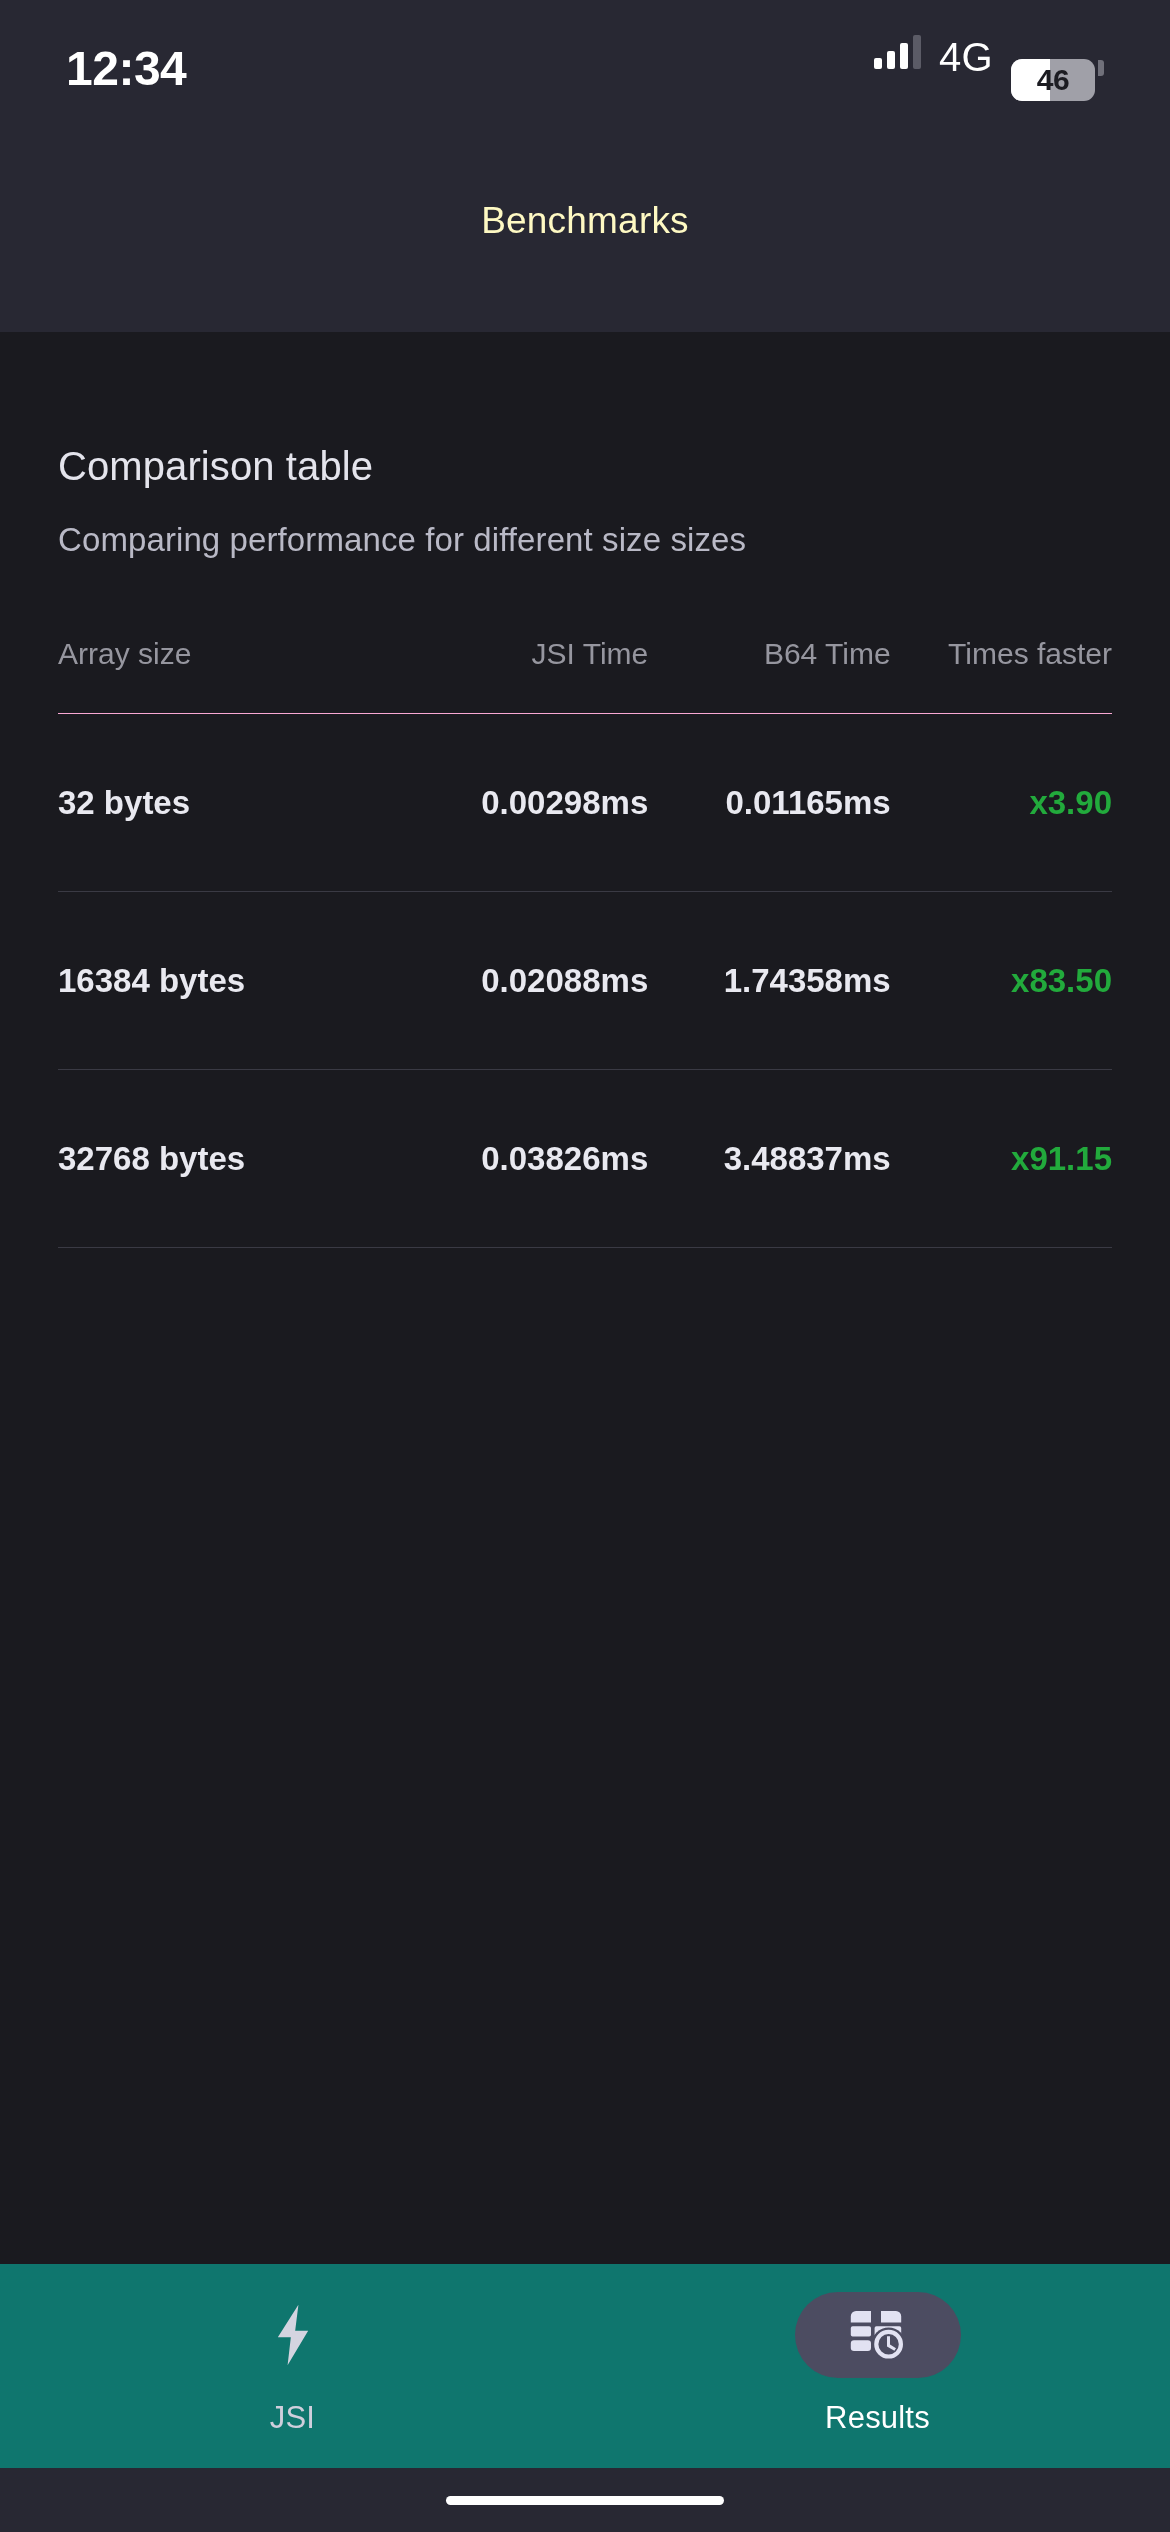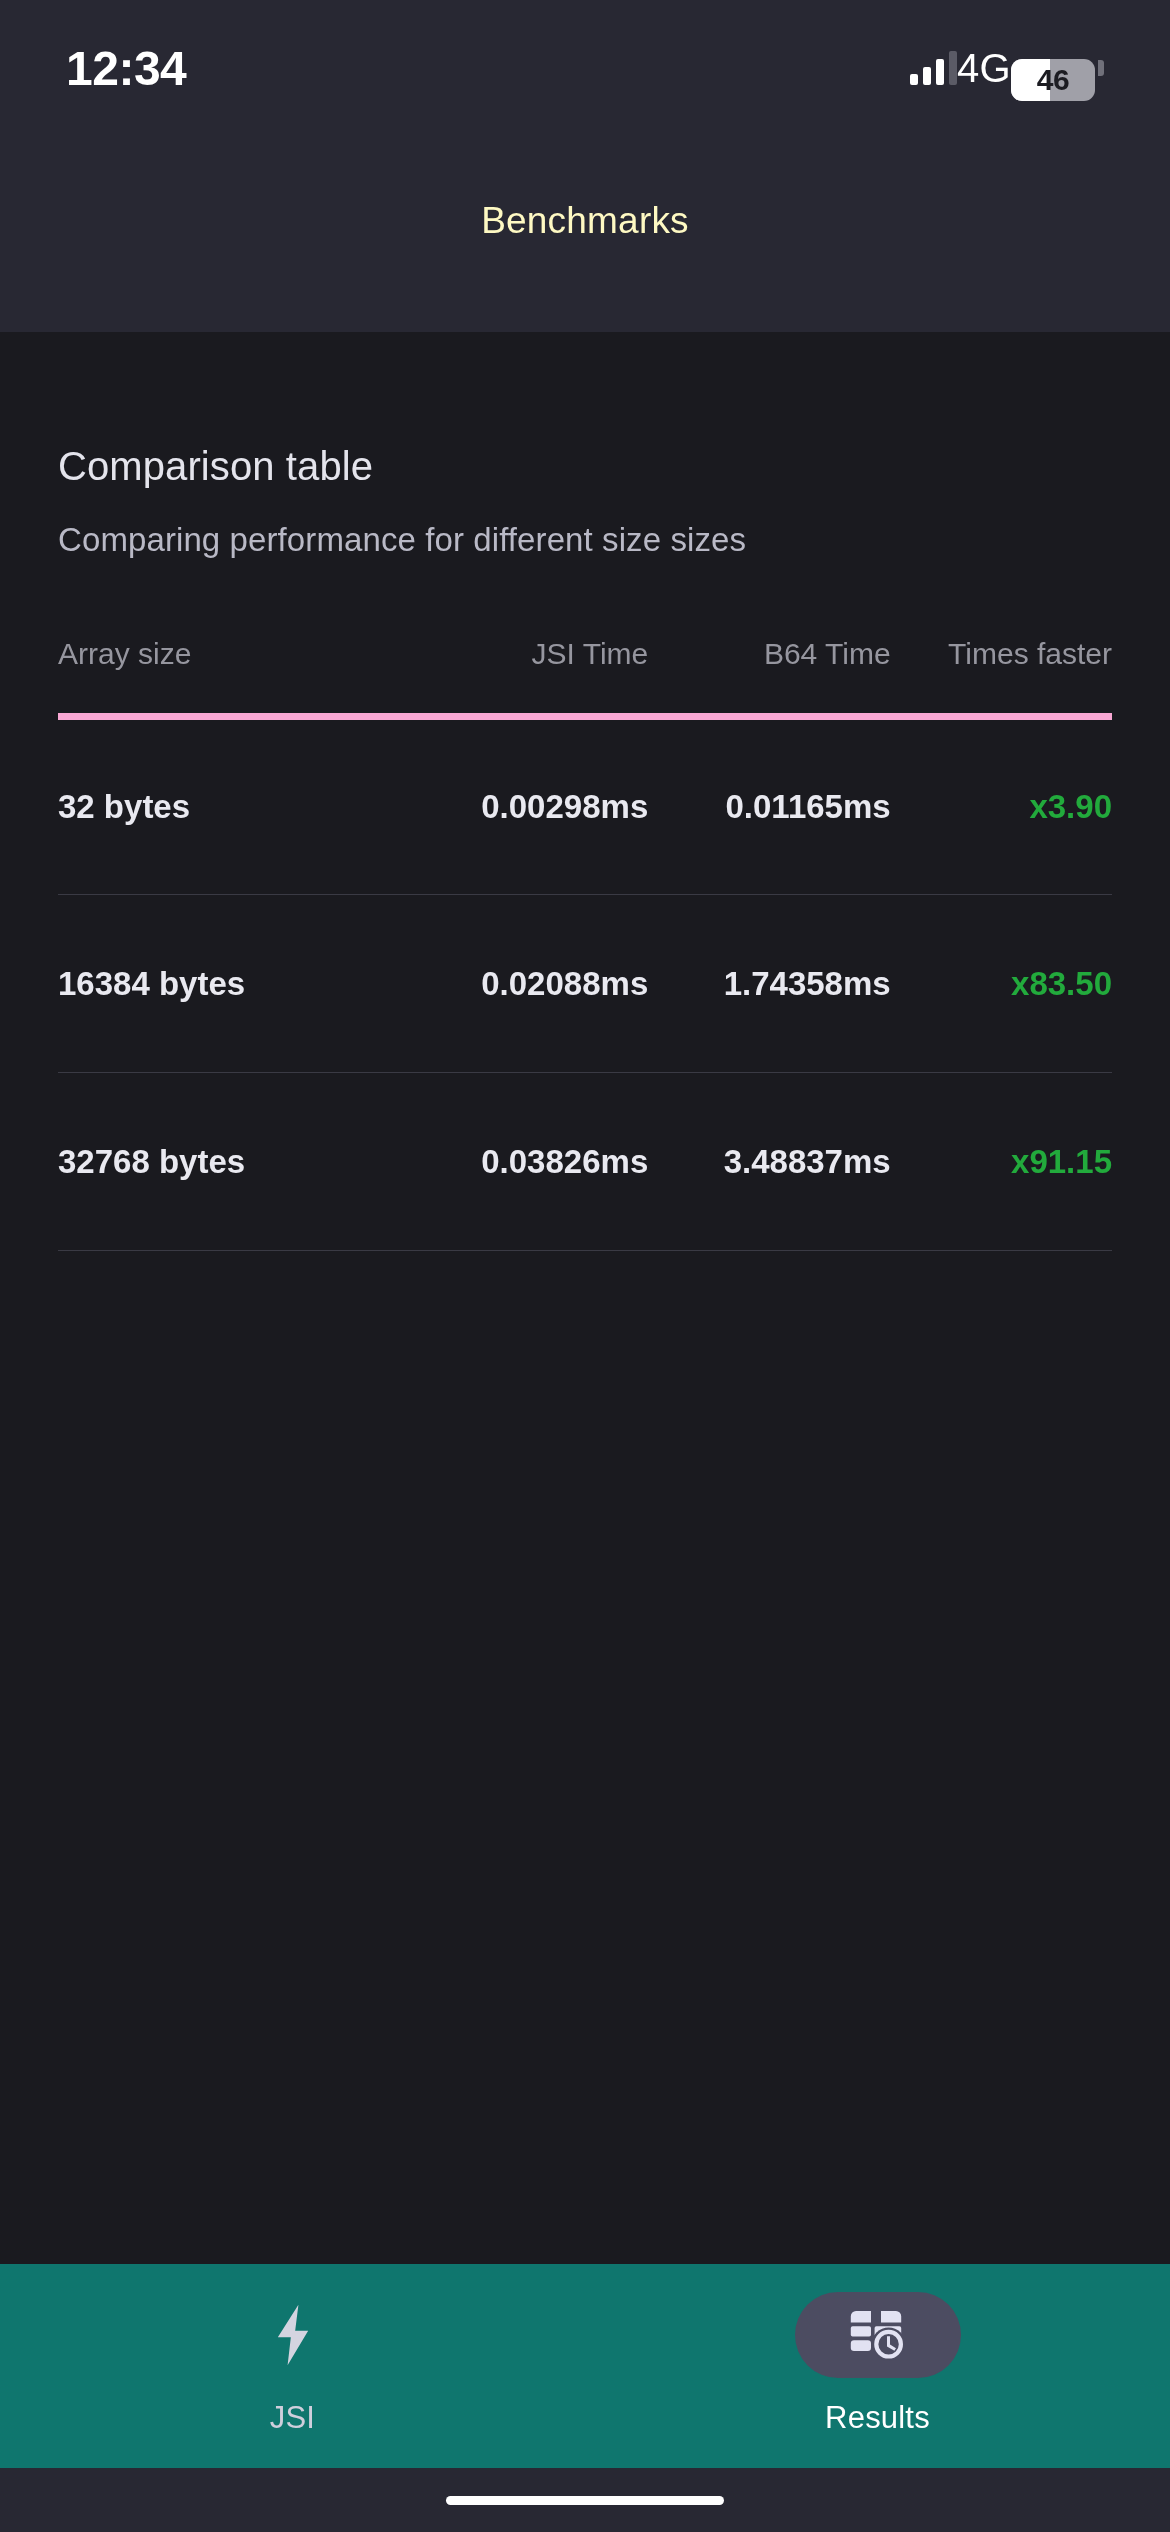--- a/index.html
+++ b/index.html
@@ -12,21 +12,21 @@
   }
   .phone { position:relative; width:1170px; height:2532px; display:flex; flex-direction:column; }
 
   
   .header-wrap { background:#282833; flex:0 0 auto; }
   .statusbar {
     height:110px; display:flex; align-items:center;
     justify-content:space-between; padding:26px 66px 0 66px;
   }
   .clock { color:#ffffff; font-size:48px; font-weight:700; letter-spacing:-0.5px; }
-  .status-right { display:flex; align-items:center; }
+  .status-right { display:flex; align-items:flex-start; gap:18px; }
 
   .signal { display:flex; align-items:flex-end; gap:5px; height:34px; }
   .signal i { display:block; width:8px; border-radius:2px; background:#ffffff; }
   .signal i.b1 { height:11px; }
   .signal i.b2 { height:18px; }
   .signal i.b3 { height:26px; }
   .signal i.b4 { height:34px; background:#5b5b66; }
 
   .net { color:#ffffff; font-size:40px; font-weight:500; letter-spacing:0.3px; }
 
@@ -56,21 +56,21 @@
   .section-title { color:#e4e4ec; font-size:40px; font-weight:400; padding-top:112px; letter-spacing:0.1px; }
   .section-sub { color:#b9b9c6; font-size:33px; font-weight:400; padding-top:32px; letter-spacing:0.1px; }
 
   table.bench { width:100%; border-collapse:collapse; margin-top:78px; table-layout:fixed; }
   table.bench th {
     color:#96969f; font-size:30px; font-weight:400; text-align:right;
     padding:0 0 42px 0; vertical-align:bottom;
   }
   table.bench th.c0 { text-align:left; }
   table.bench tr { border-bottom:1px solid #3a3a44; }
-  table.bench thead tr { border-bottom:7px solid #f9a8d4; }
+  table.bench thead tr { border-bottom:1px solid #f9a8d4; }
   table.bench td {
     color:#e9e9f0; font-size:33px; font-weight:700; text-align:right;
     padding:44px 0 44px 0; vertical-align:middle; height:178px;
   }
   table.bench td.c0 { text-align:left; }
   table.bench td.fast { color:#22aa3c; }
   col.w0 { width:31%; }
   col.w1 { width:25%; }
   col.w2 { width:23%; }
   col.w3 { width:21%; }

